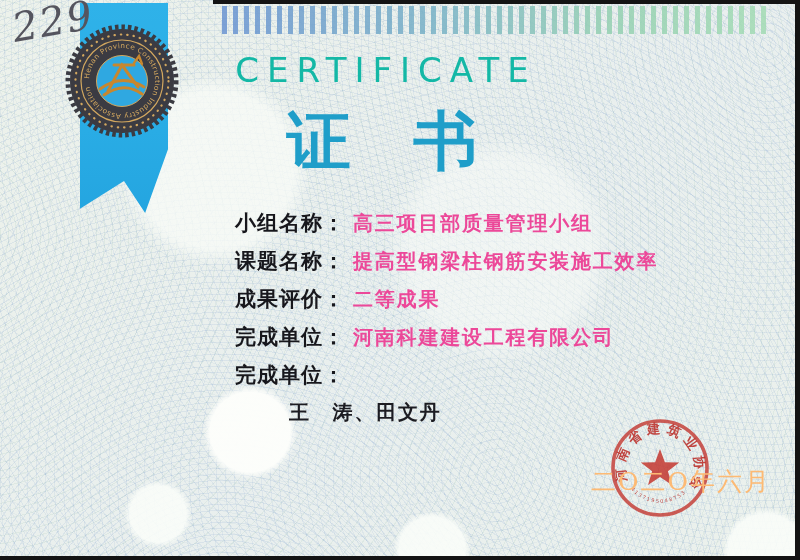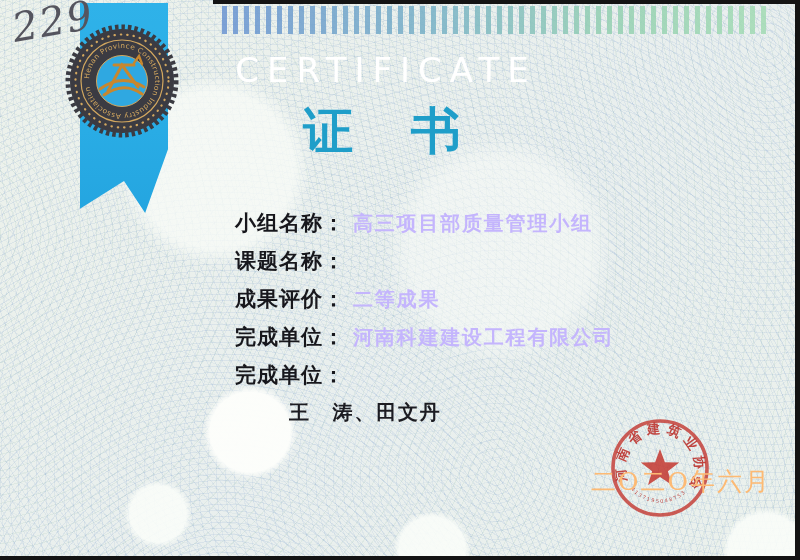--- a/index.html
+++ b/index.html
@@ -48,37 +48,37 @@
 
   #ribbon {
     position:absolute; left:80px; top:3px; width:88px; height:212px; z-index:6;
     background:linear-gradient(180deg,#2fb2e9 0%,#29ace5 60%,#24a5e0 100%);
     clip-path:polygon(0 0,100% 0,100% 69%,74% 99%,50% 84%,0 97%);
   }
   #medallion { position:absolute; left:64px; top:23px; z-index:7; }
 
   #title-en {
     position:absolute; left:212px; top:50px; width:340px; z-index:8;
-    text-align:center; font-size:34px; font-weight:500; color:#ffffff;
+    text-align:center; font-size:34px; font-weight:500; color:#14b8a6;
     letter-spacing:8px; text-indent:8px;
   }
   #title-zh {
     position:absolute; left:212px; top:98px; width:340px; z-index:8;
     text-align:center; font-family:"DejaVu Serif","Liberation Serif",serif;
-    font-size:50px; font-weight:700; color:#1f9ec9; word-spacing:40px;
+    font-size:64px; font-weight:700; color:#1f9ec9; word-spacing:40px;
   }
 
   #fields { position:absolute; left:235px; top:209px; width:540px; z-index:8; }
   .row { display:flex; align-items:flex-start; height:38px; }
   .row .label {
     flex:0 0 118px; font-size:21px; font-weight:700; color:#17171c;
     letter-spacing:1px; white-space:nowrap;
   }
   .row .value {
-    font-size:20px; font-weight:600; color:#c4b5fd; letter-spacing:1.8px;
+    font-size:20px; font-weight:600; color:#ec4899; letter-spacing:1.8px;
     white-space:nowrap; padding-top:1px;
   }
   #member-line2 { margin-left:54px; height:38px; font-size:20px; font-weight:600;
     color:#1c1c22; letter-spacing:1.8px; }
 
   #seal { position:absolute; left:605px; top:413px; z-index:12; opacity:.92; }
   #date {
     position:absolute; left:591px; top:465px; z-index:13;
     font-family:"DejaVu Serif","Liberation Serif",serif;
     font-size:25px; color:#fdba74; letter-spacing:2px; white-space:nowrap;
@@ -120,20 +120,21 @@
   <div id="title-en">CERTIFICATE</div>
   <div id="title-zh">证 书</div>
 
   <div id="fields">
     <div class="row">
       <span class="label">小组名称：</span>
       <span class="value">高三项目部质量管理小组</span>
     </div>
     <div class="row">
       <span class="label">课题名称：</span>
+      <span class="value">提高型钢梁柱钢筋安装施工效率</span>
     </div>
     <div class="row">
       <span class="label">成果评价：</span>
       <span class="value">二等成果</span>
     </div>
     <div class="row">
       <span class="label">完成单位：</span>
       <span class="value">河南科建建设工程有限公司</span>
     </div>
     <div class="row">

